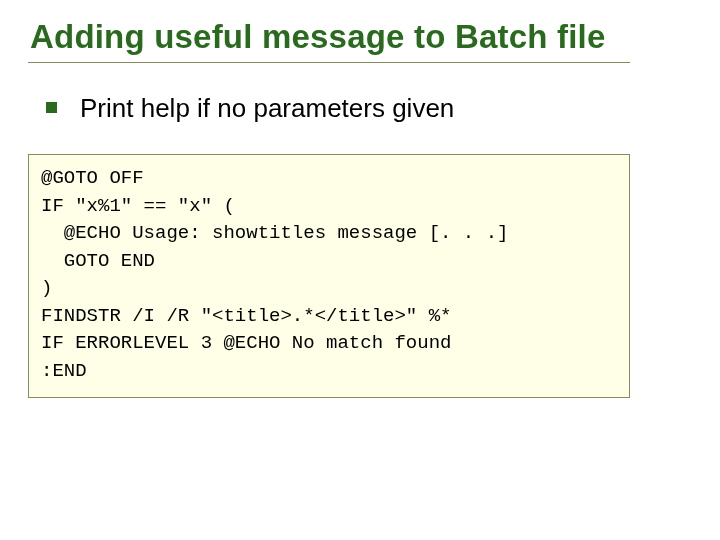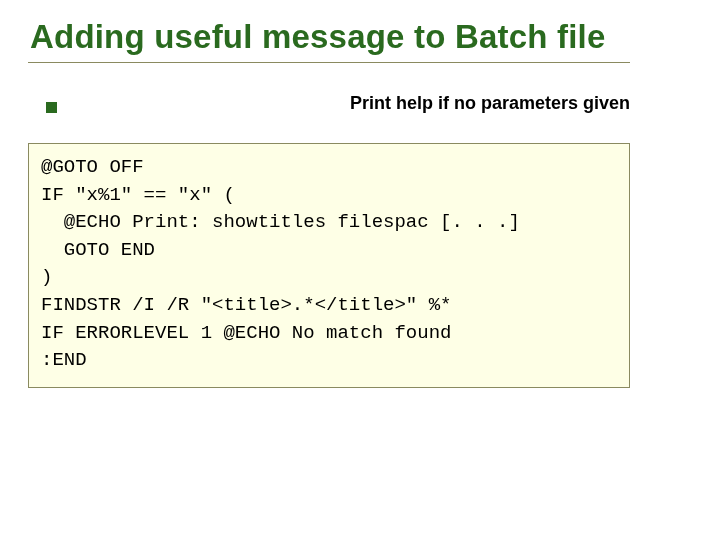--- a/index.html
+++ b/index.html
@@ -29,26 +29,25 @@
     border-top: 1px solid #8a8a60;
     margin: 0 0 28px 0;
   }
   ul.bullets {
     list-style: none;
     margin: 0 0 28px 18px;
     padding: 0;
   }
   ul.bullets li {
     position: relative;
-    font-size: 18px;
-    font-weight: bold;
+    font-size: 26px;
+    font-weight: normal;
     line-height: 1.35;
     padding-left: 34px;
     margin-bottom: 2px;
-    text-align: right;
   }
   ul.bullets li::before {
     content: "";
     position: absolute;
     left: 0;
     top: 11px;
     width: 11px;
     height: 11px;
     background: #2a6a1f;
   }
@@ -67,19 +66,19 @@
 <body>
 
 <div class="slide">
   <h1 class="title">Adding useful message to Batch file</h1>
   <hr class="title-rule">
   <ul class="bullets">
     <li>Print help if no parameters given</li>
   </ul>
   <div class="code-box"><span>@GOTO OFF</span>
 <span>IF "x%1" == "x" (</span>
-<span>  @ECHO Print: showtitles filespac [. . .]</span>
+<span>  @ECHO Usage: showtitles message [. . .]</span>
 <span>  GOTO END</span>
 <span>)</span>
 <span>FINDSTR /I /R "&lt;title&gt;.*&lt;/title&gt;" %*</span>
-<span>IF ERRORLEVEL 1 @ECHO No match found</span>
+<span>IF ERRORLEVEL 3 @ECHO No match found</span>
 <span>:END</span></div>
 </div>
 
 </body></html>

